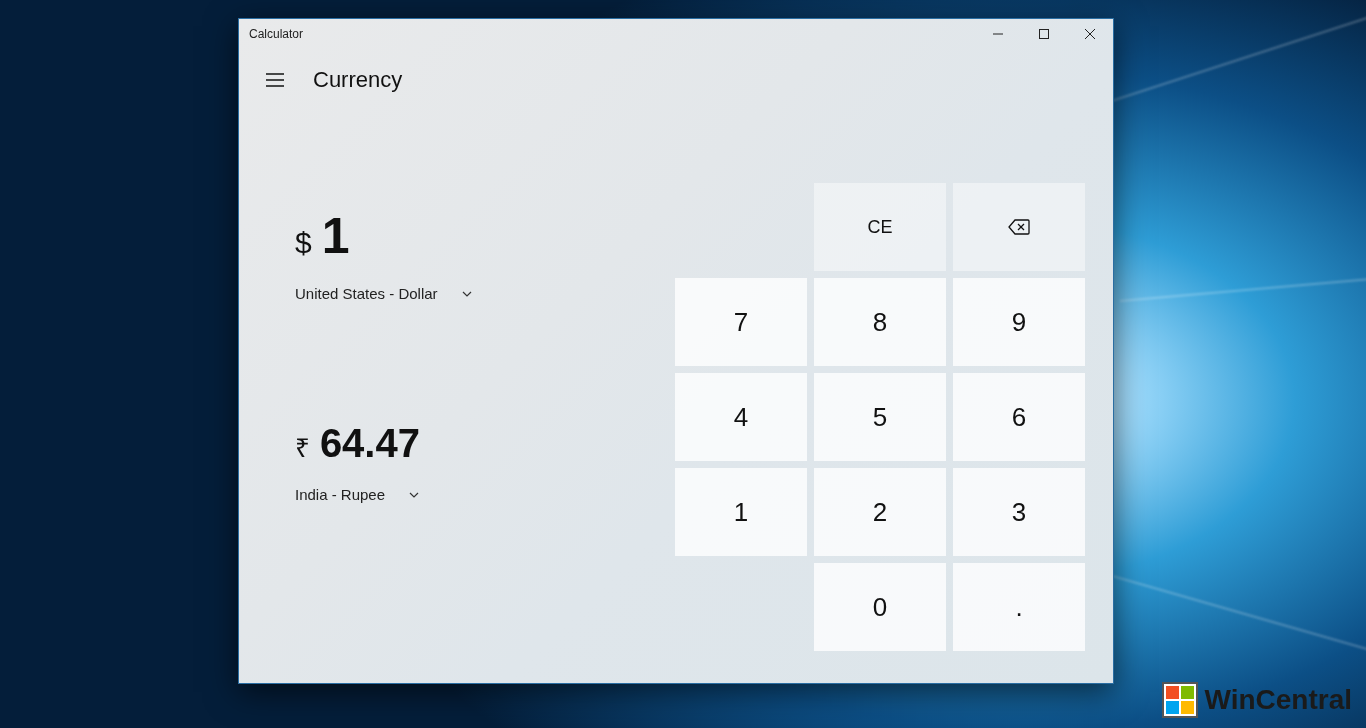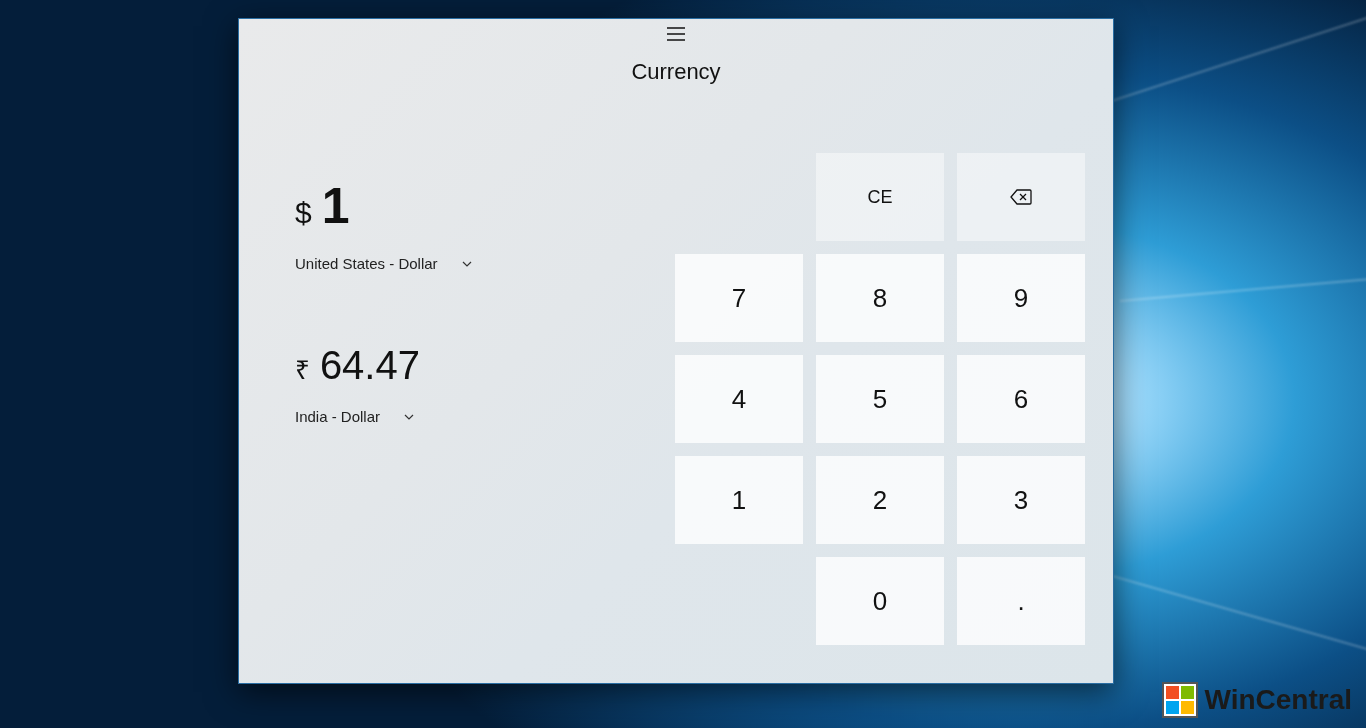--- a/index.html
+++ b/index.html
@@ -29,53 +29,53 @@
   }
   .win-controls { display: flex; height: 100%; }
   .win-btn {
     width: 46px; height: 30px; display: flex; align-items: center; justify-content: center;
     cursor: pointer;
   }
   .win-btn svg { width: 10px; height: 10px; }
 
   .header {
     display: flex; align-items: center; gap: 18px;
-    padding: 8px 16px 0 16px; height: 54px; flex-direction: column;
+    padding: 8px 16px 0 16px; height: 54px;
   }
   .hamburger {
     width: 40px; height: 40px; display: flex; align-items: center; justify-content: center; cursor: pointer;
   }
   .hamburger svg { width: 18px; height: 14px; }
   .mode-title { font-size: 22px; font-weight: 400; color: #111; }
 
   .body {
     flex: 1; display: flex; padding: 0 28px 20px 56px; gap: 20px;
   }
   .left {
     flex: 1; display: flex; flex-direction: column; padding-top: 104px;
   }
   .currency-block { margin-bottom: 70px; }
   .value-line { display: flex; align-items: baseline; gap: 10px; color: #111; }
   .symbol { font-size: 30px; font-weight: 400; }
   .value.primary { font-size: 50px; font-weight: 600; }
-  .value.secondary { font-size: 40px; font-weight: 400; }
+  .value.secondary { font-size: 40px; font-weight: 700; margin-top: 48px; }
   .unit-select {
     margin-top: 20px; font-size: 15px; color: #222; display: inline-flex; align-items: center; gap: 24px; cursor: pointer;
   }
   .chev { width: 10px; height: 10px; }
 
   .rate-info { font-size: 12.5px; color: #222; line-height: 1.45; }
   .update-link { text-decoration: underline; cursor: pointer; display: inline-block; }
 
   .keypad {
     width: 410px; padding-top: 80px;
     display: grid;
     grid-template-columns: repeat(3, 1fr);
     grid-template-rows: repeat(5, 88px);
-    gap: 13px;
+    gap: 7px;
   }
   .key {
     background: rgba(255,255,255,0.78);
     display: flex; align-items: center; justify-content: center;
     font-size: 26px; color: #111; cursor: pointer;
     user-select: none;
   }
   .key.fn { background: rgba(255,255,255,0.45); font-size: 18px; }
   .key.empty { background: transparent; cursor: default; }
 
@@ -95,20 +95,41 @@
 </style>
 </head>
 <body>
 
 <div class="bg-streak" style="left:1050px; top:120px; width:350px; height:2px; transform:rotate(-18deg);"></div>
 <div class="bg-streak" style="left:1060px; top:560px; width:350px; height:2px; transform:rotate(16deg);"></div>
 <div class="bg-streak" style="left:1120px; top:300px; width:280px; height:2px; transform:rotate(-5deg);"></div>
 
 <div class="window">
 
+  <div class="titlebar">
+    <span>Calculator</span>
+    <div class="win-controls">
+      <div class="win-btn">
+        <svg viewBox="0 0 10 10">
+            <line x1="0" y1="5" x2="10" y2="5" stroke="currentColor" stroke-width="1"></line>
+          </svg>
+      </div>
+      <div class="win-btn">
+        <svg viewBox="0 0 10 10">
+            <rect x="0.5" y="0.5" width="9" height="9" fill="none" stroke="currentColor" stroke-width="1"></rect>
+          </svg>
+      </div>
+      <div class="win-btn close">
+        <svg viewBox="0 0 10 10">
+            <line x1="0" y1="0" x2="10" y2="10" stroke="currentColor" stroke-width="1"></line>
+            <line x1="10" y1="0" x2="0" y2="10" stroke="currentColor" stroke-width="1"></line>
+          </svg>
+      </div>
+    </div>
+  </div>
 
   <div class="header">
     <div class="hamburger">
       <svg viewBox="0 0 18 14">
         <line x1="0" y1="1" x2="18" y2="1" stroke="#111" stroke-width="1.5"></line>
         <line x1="0" y1="7" x2="18" y2="7" stroke="#111" stroke-width="1.5"></line>
         <line x1="0" y1="13" x2="18" y2="13" stroke="#111" stroke-width="1.5"></line>
       </svg>
     </div>
     <div class="mode-title">Currency</div>
@@ -130,21 +151,21 @@
             </svg>
         </div>
       </div>
 
       <div class="currency-block" style="margin-bottom:28px;">
         <div class="value-line">
           <span class="symbol" style="font-size:26px;">₹</span>
           <span class="value secondary">64.47</span>
         </div>
         <div class="unit-select">
-          <span>India - Dollar</span>
+          <span>India - Rupee</span>
           <svg class="chev" viewBox="0 0 10 10">
               <polyline points="1,3 5,7 9,3" fill="none" stroke="#333" stroke-width="1.2"></polyline>
             </svg>
         </div>
       </div>
 
 
     </div>
 
     <div class="keypad">

